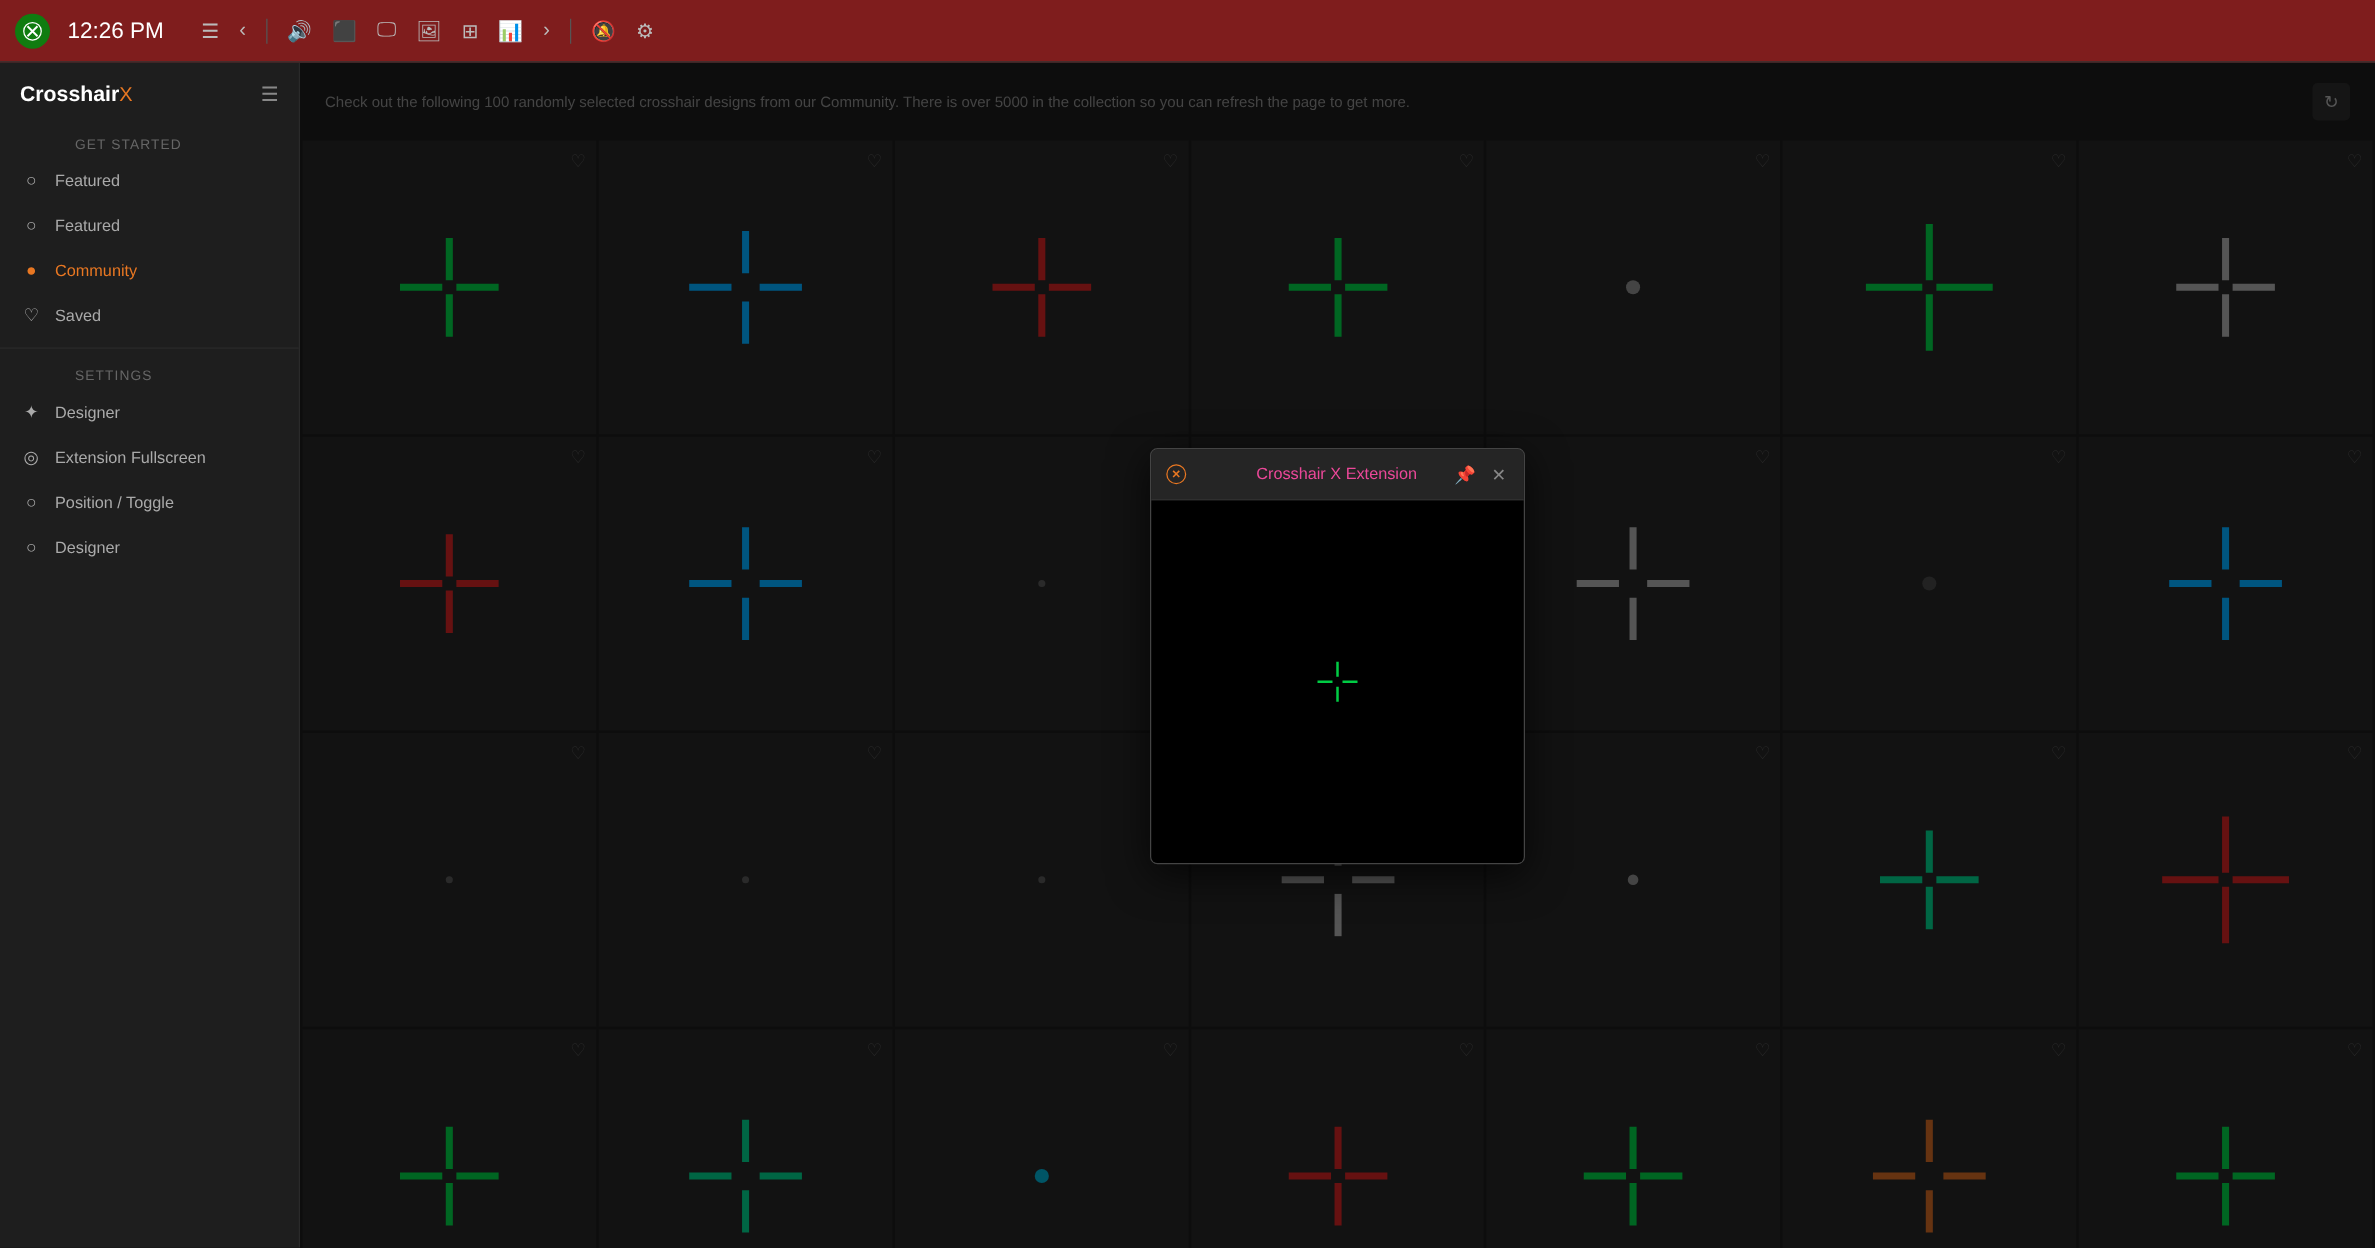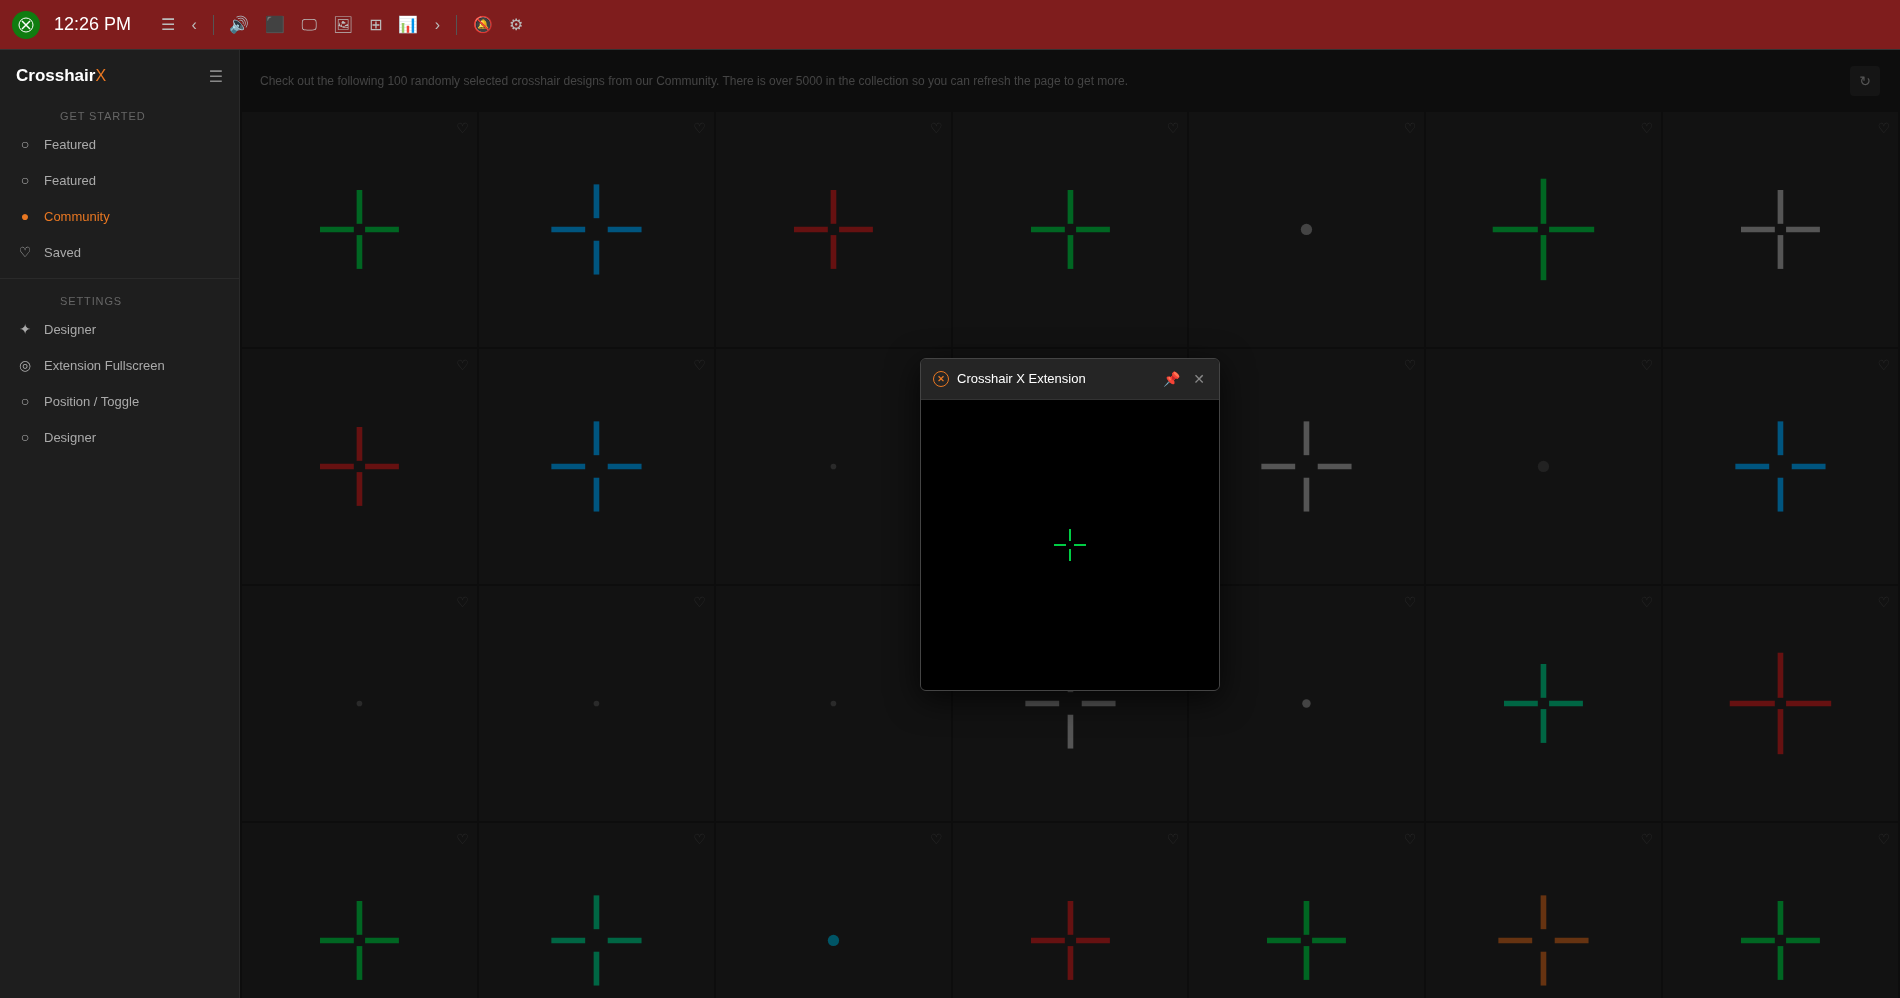--- a/index.html
+++ b/index.html
@@ -225,22 +225,23 @@
     .modal-logo {
       width: 16px;
       height: 16px;
       border-radius: 50%;
       border: 1px solid #e87722;
       display: flex;
       align-items: center;
       justify-content: center;
     }
     .modal-title {
-      color: #ffffff;
+      color: #ec4899;
       font-size: 13px;
+      margin-left: 48px;
     }
     .modal-actions {
       display: flex;
       gap: 8px;
     }
     .modal-pin, .modal-close {
       color: #888;
       cursor: pointer;
       font-size: 14px;
       background: none;

